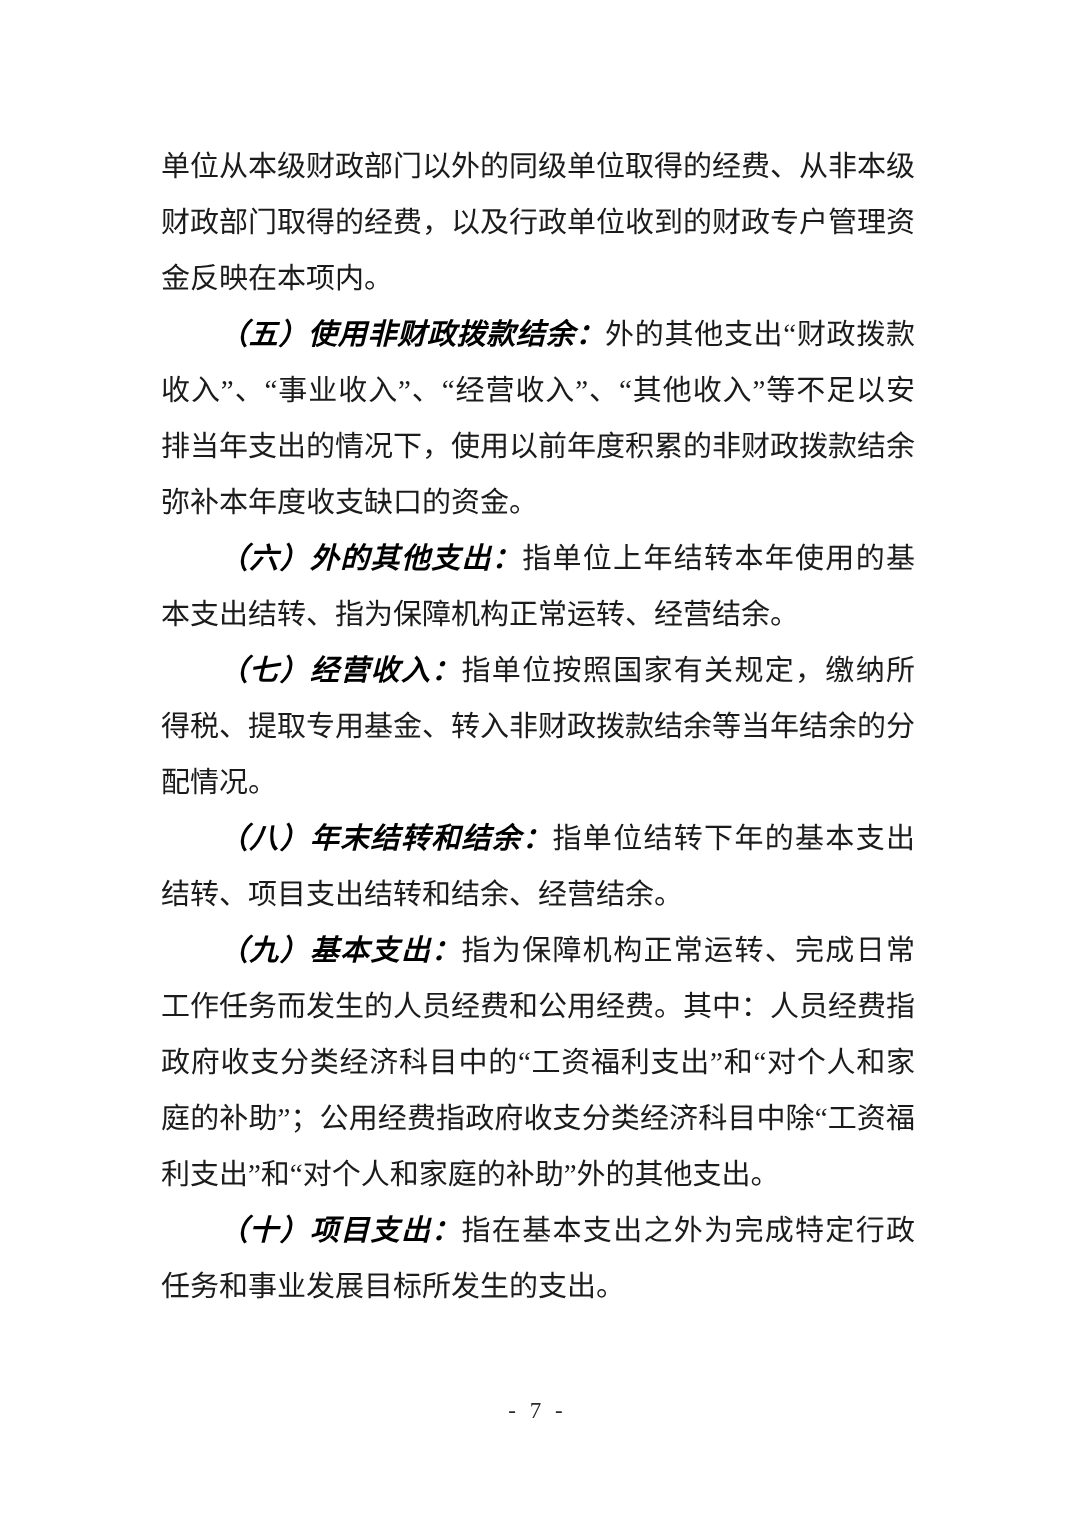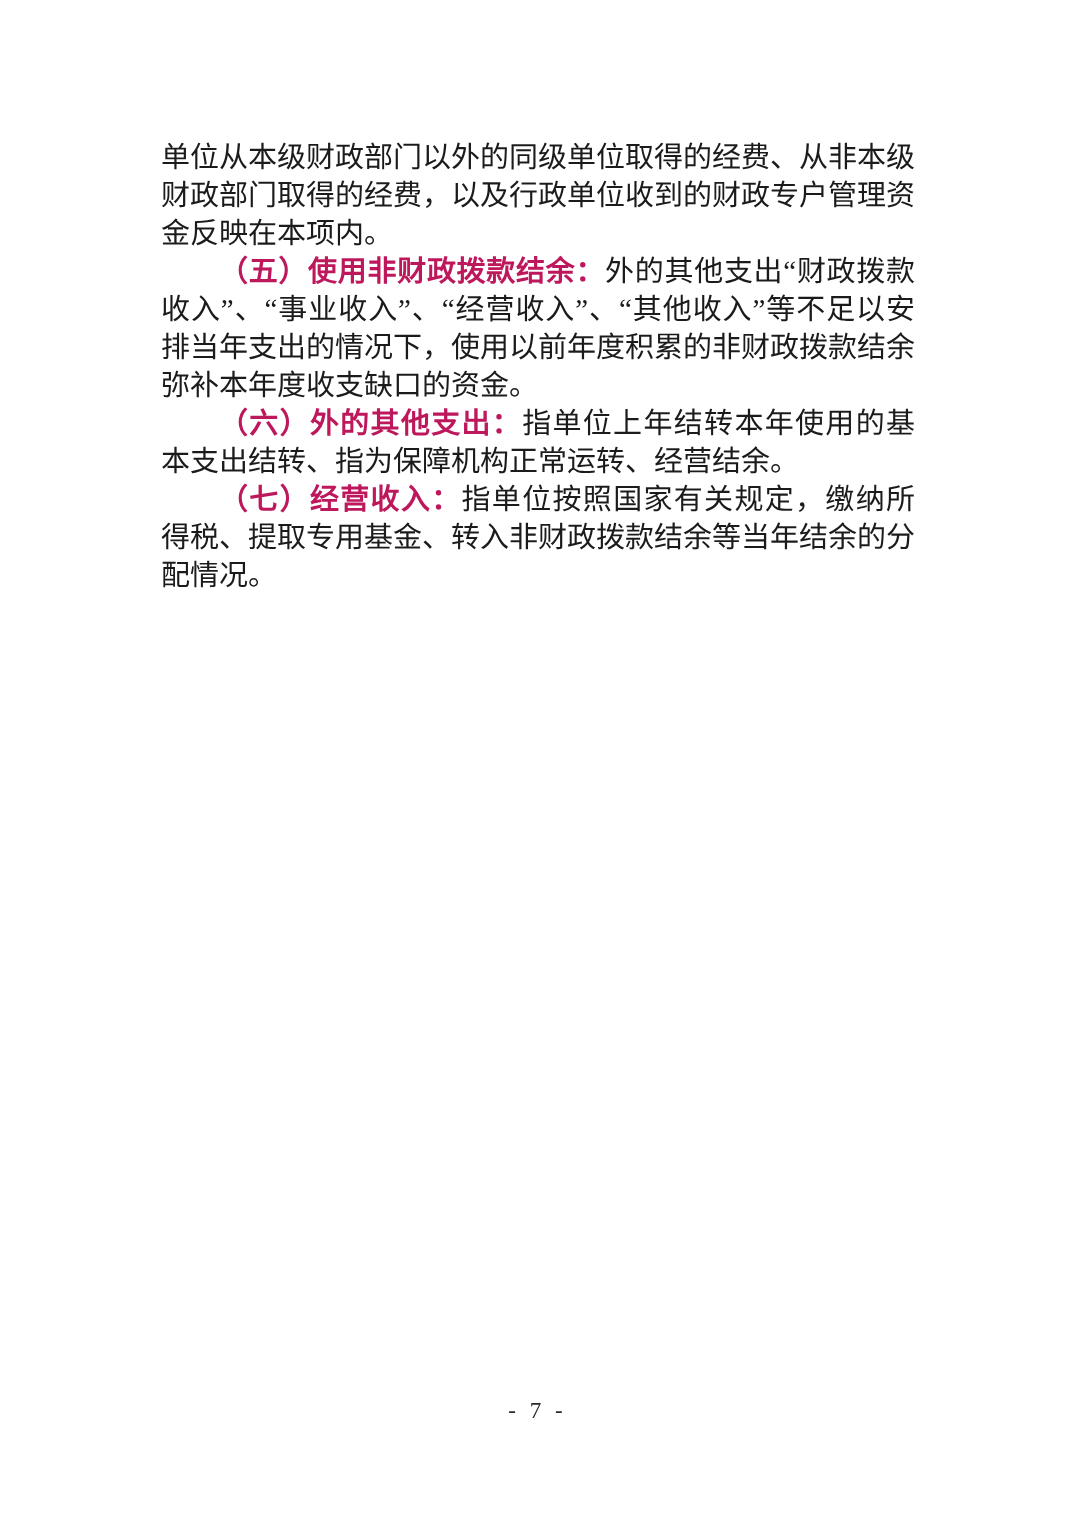--- a/index.html
+++ b/index.html
@@ -14,37 +14,38 @@
     background: #ffffff;
     overflow: hidden;
     font-family: "Liberation Serif", "DejaVu Serif", serif;
   }
   .content {
     position: absolute;
     left: 161px;
     top: 138px;
     width: 754px;
     font-size: 29px;
-    line-height: 38px;
+    line-height: 56px;
     color: #1b1b1b;
     text-align: justify;
     text-align-last: left;
     letter-spacing: 0;
   }
   .content p {
     margin: 0;
     padding: 0;
     text-indent: 2em;
   }
   .content p.no-indent {
     text-indent: 0;
   }
   .head {
     font-weight: bold;
-    color: #be185d;
+    color: #000000;
+    font-style: italic;
   }
   .page-footer {
     position: absolute;
     left: 0;
     width: 100%;
     top: 1398px;
     text-align: center;
     font-size: 23px;
     color: #2a2a2a;
     font-family: "Liberation Serif", "DejaVu Serif", serif;
@@ -53,15 +54,18 @@
 </style>
 </head>
 <body>
 
 <div class="page">
   <div class="content">
     <p class="no-indent"><span>单位从本级财政部门以外的同级单位取得的经费、从非本级财政部门取得的经费，以及行政单位收到的财政专户管理资金反映在本项内。</span></p>
     <p><span class="head">（五）使用非财政拨款结余：</span><span>外的其他支出“财政拨款收入”、“事业收入”、“经营收入”、“其他收入”等不足以安排当年支出的情况下，使用以前年度积累的非财政拨款结余弥补本年度收支缺口的资金。</span></p>
     <p><span class="head">（六）外的其他支出：</span><span>指单位上年结转本年使用的基本支出结转、指为保障机构正常运转、经营结余。</span></p>
     <p><span class="head">（七）经营收入：</span><span>指单位按照国家有关规定，缴纳所得税、提取专用基金、转入非财政拨款结余等当年结余的分配情况。</span></p>
+    <p><span class="head">（八）年末结转和结余：</span><span>指单位结转下年的基本支出结转、项目支出结转和结余、经营结余。</span></p>
+    <p><span class="head">（九）基本支出：</span><span>指为保障机构正常运转、完成日常工作任务而发生的人员经费和公用经费。其中：人员经费指政府收支分类经济科目中的“工资福利支出”和“对个人和家庭的补助”；公用经费指政府收支分类经济科目中除“工资福利支出”和“对个人和家庭的补助”外的其他支出。</span></p>
+    <p><span class="head">（十）项目支出：</span><span>指在基本支出之外为完成特定行政任务和事业发展目标所发生的支出。</span></p>
   </div>
   <div class="page-footer">- 7 -</div>
 </div>
 
 </body></html>

